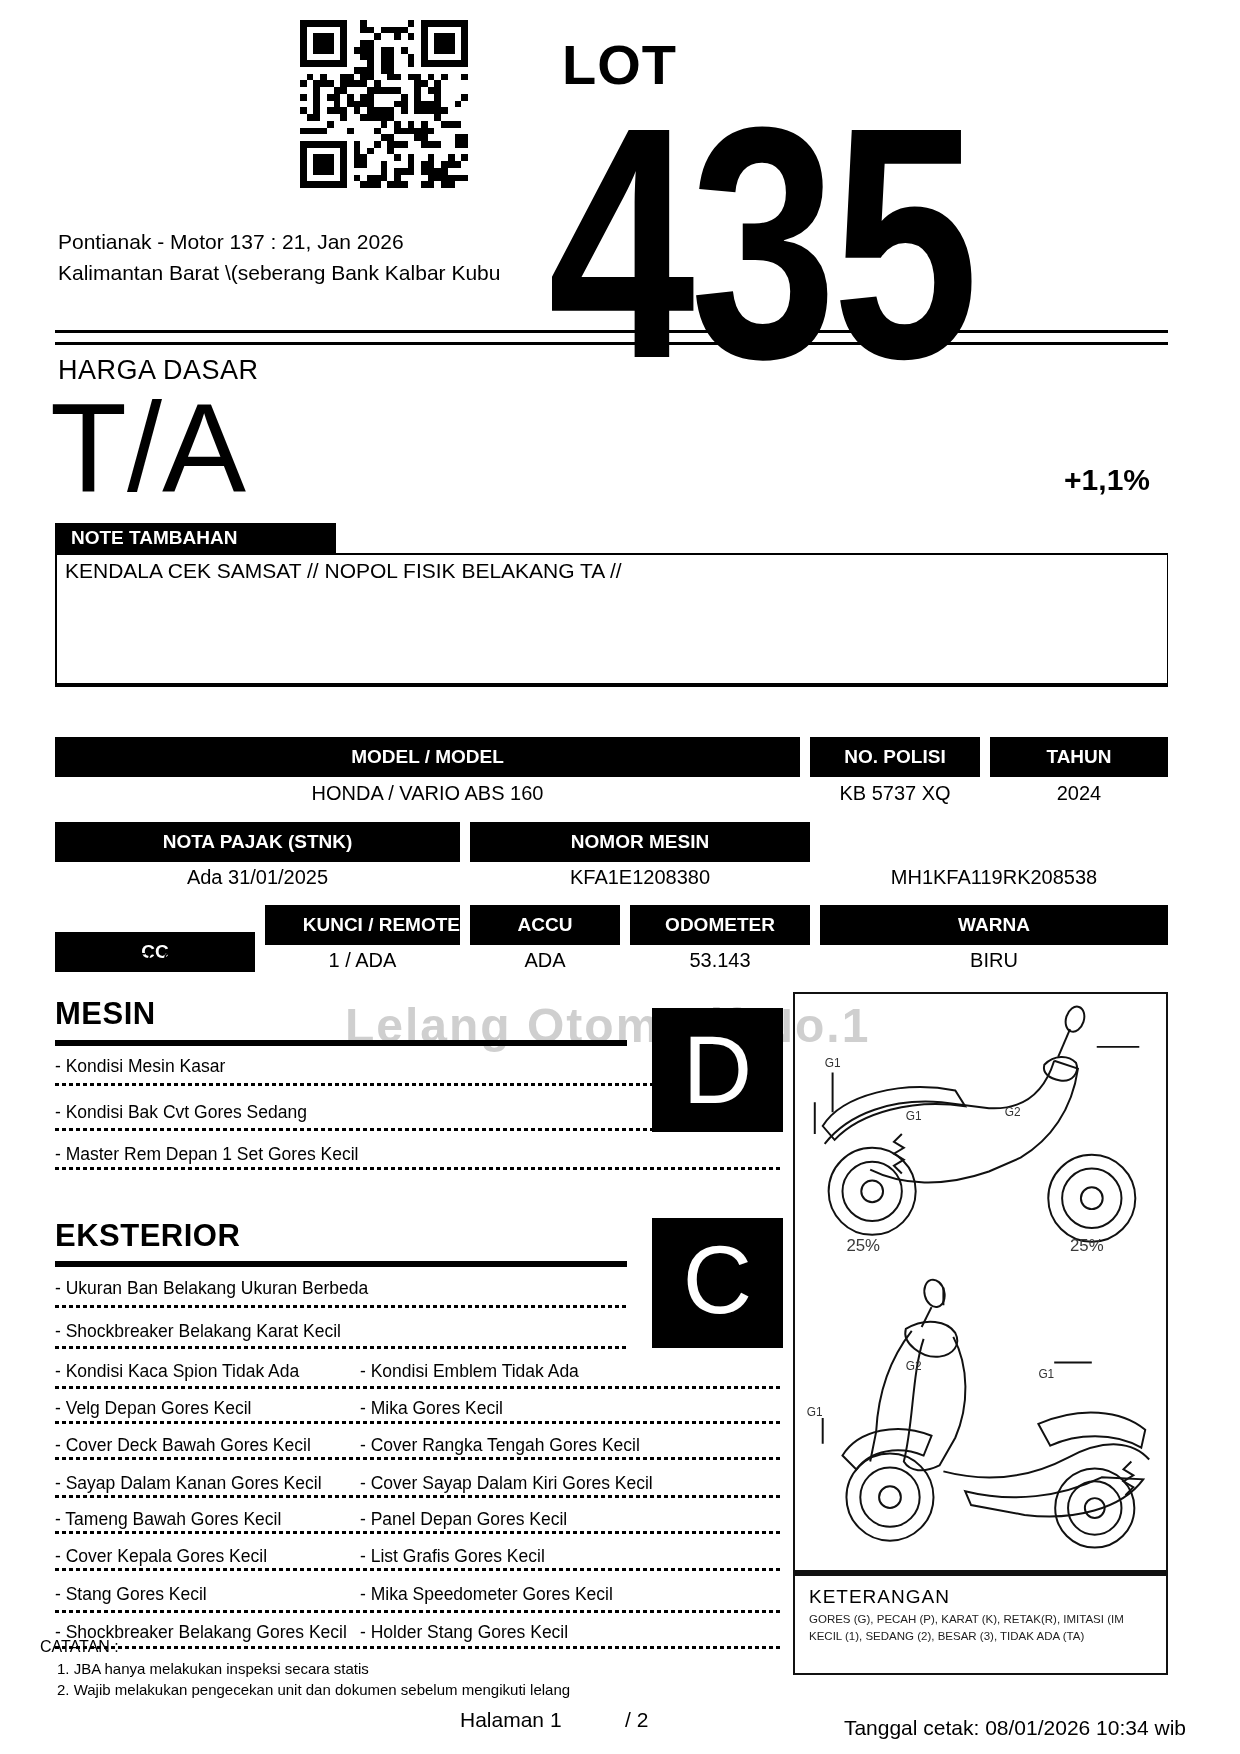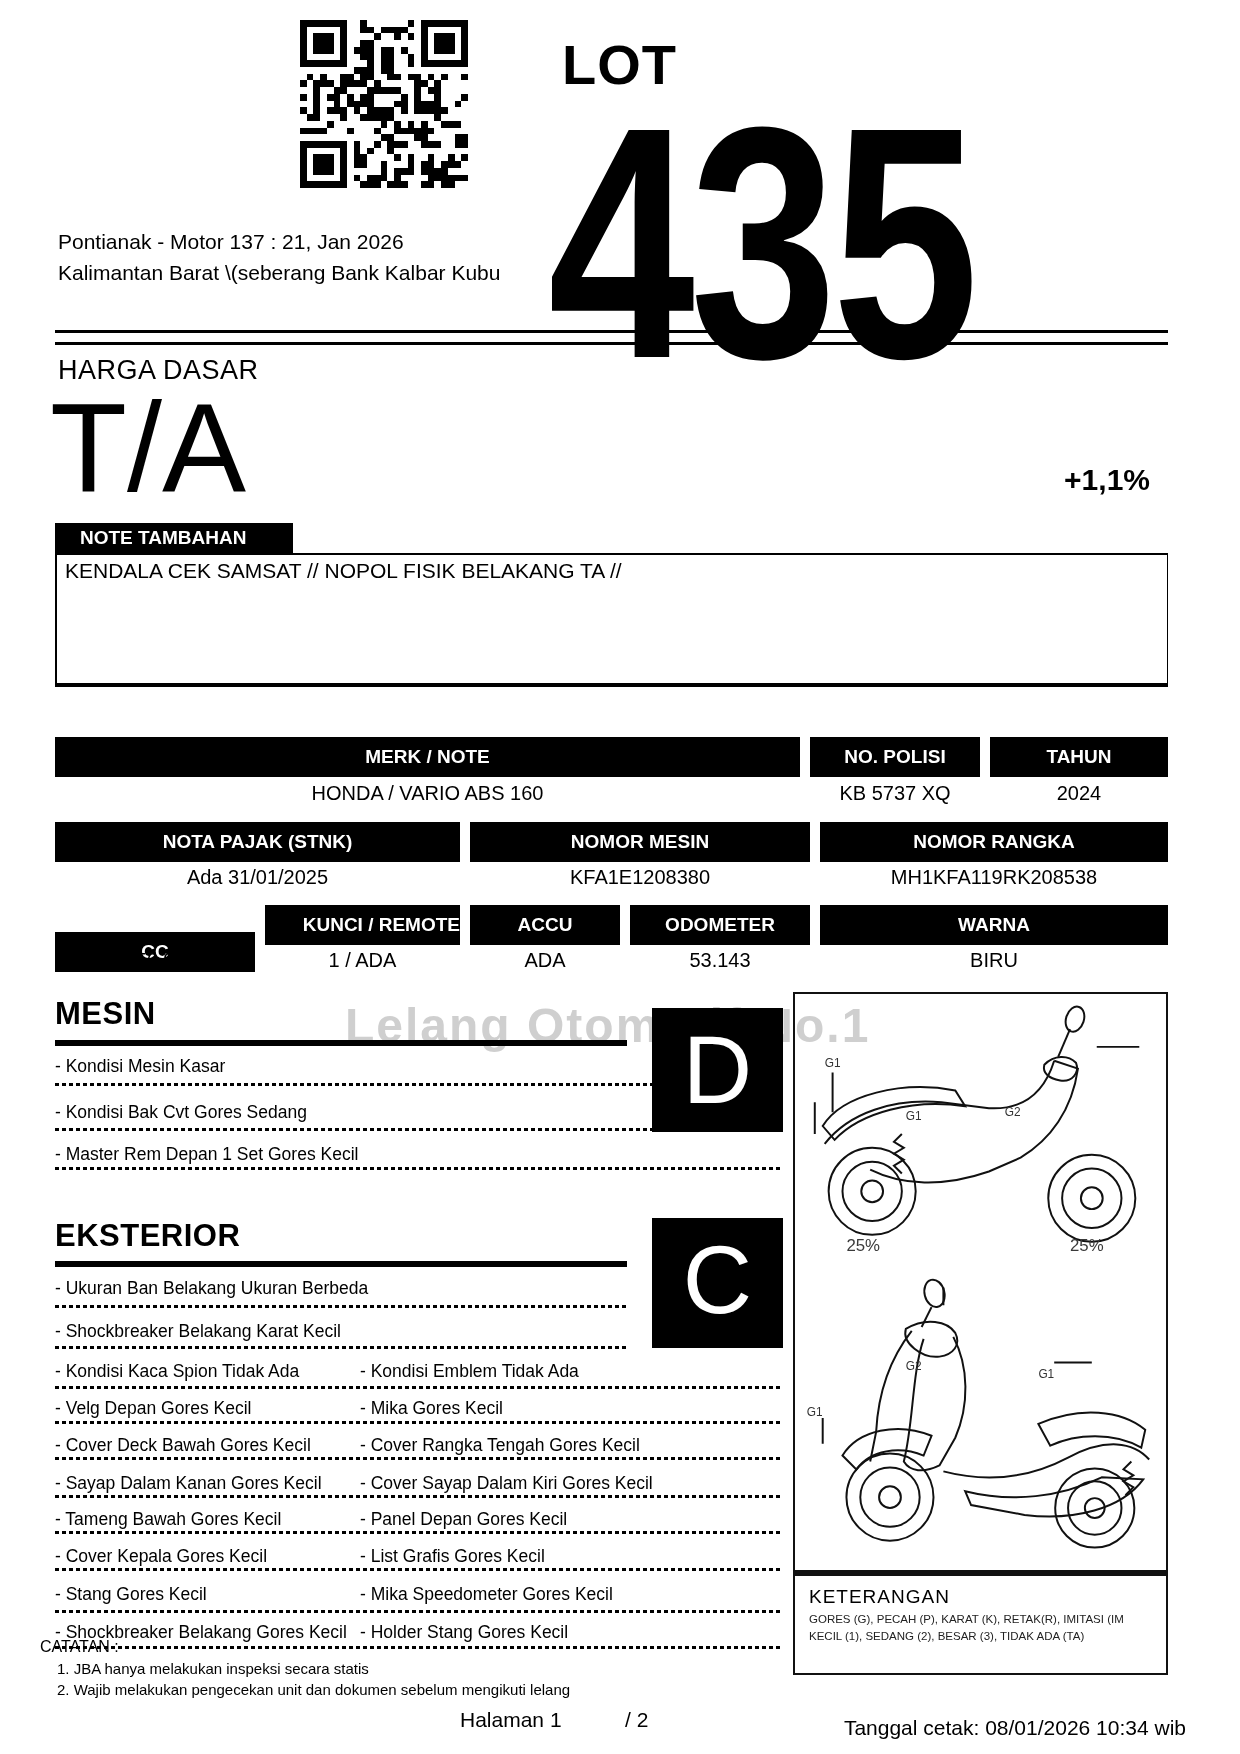--- a/index.html
+++ b/index.html
@@ -14,22 +14,22 @@
   .qr{position:absolute;left:300px;top:20px;width:168px;height:168px;}
   .lot-label{position:absolute;left:562px;top:32px;font-size:56px;font-weight:bold;letter-spacing:1px;}
   .lot-number{position:absolute;left:548px;top:78px;font-size:330px;font-weight:bold;line-height:1;
               letter-spacing:-6px;transform:scaleX(0.80);transform-origin:left top;}
   .addr{position:absolute;left:58px;top:226px;font-size:21px;line-height:31px;}
   .rule2{position:absolute;left:55px;top:330px;width:1113px;height:9px;
          border-top:3px solid #000;border-bottom:3px solid #000;}
   .harga-label{position:absolute;left:58px;top:355px;font-size:27px;letter-spacing:0.5px;}
   .harga-value{position:absolute;left:50px;top:382px;font-size:126px;line-height:1.05;}
   .pct{position:absolute;left:850px;top:463px;width:300px;text-align:right;font-size:30px;font-weight:bold;}
-  .note-head{position:absolute;left:55px;top:523px;width:238px;height:30px;background:#000;color:#fff;
-             font-size:19px;font-weight:bold;line-height:30px;padding-left:25px;box-sizing:border-box;}
+  .note-head{position:absolute;left:55px;top:523px;width:281px;height:30px;background:#000;color:#fff;
+             font-size:19px;font-weight:bold;line-height:30px;padding-left:16px;box-sizing:border-box;}
   .note-box{position:absolute;left:55px;top:553px;width:1113px;height:134px;box-sizing:border-box;
             border-top:2px solid #000;border-left:2px solid #000;border-right:1px solid #000;border-bottom:4px solid #000;
             font-size:21px;padding:4px 8px;}
   
   .th{position:absolute;background:#000;color:#fff;font-weight:bold;font-size:19px;height:40px;line-height:40px;
       text-align:center;}
   .tv{position:absolute;font-size:20px;text-align:center;}
   
   .sec-title{position:absolute;left:55px;font-size:31px;font-weight:bold;letter-spacing:0.5px;}
   .sec-rule{position:absolute;left:55px;width:572px;height:6px;background:#000;}
@@ -74,30 +74,29 @@
 
   <div class="harga-label">HARGA DASAR</div>
   <div class="harga-value">T/A</div>
   <div class="pct">+1,1%</div>
 
   <div class="note-head">NOTE TAMBAHAN</div>
   <div class="note-box">
     <span>KENDALA CEK SAMSAT // NOPOL FISIK BELAKANG TA //</span>
   </div>
 
-  <div class="th" style="left:55px;top:737px;width:745px;">MERK / NOTE</div>
+  <div class="th" style="left:55px;top:737px;width:745px;">MODEL / MODEL</div>
   <div class="th" style="left:810px;top:737px;width:170px;">NO. POLISI</div>
   <div class="th" style="left:990px;top:737px;width:178px;">TAHUN</div>
   <div class="tv" style="left:55px;top:782px;width:745px;">HONDA / VARIO ABS 160</div>
   <div class="tv" style="left:810px;top:782px;width:170px;">KB 5737 XQ</div>
   <div class="tv" style="left:990px;top:782px;width:178px;">2024</div>
 
   <div class="th" style="left:55px;top:822px;width:405px;">NOTA PAJAK (STNK)</div>
   <div class="th" style="left:470px;top:822px;width:340px;">NOMOR MESIN</div>
-  <div class="th" style="left:820px;top:822px;width:348px;">NOMOR RANGKA</div>
   <div class="tv" style="left:55px;top:866px;width:405px;">Ada 31/01/2025</div>
   <div class="tv" style="left:470px;top:866px;width:340px;">KFA1E1208380</div>
   <div class="tv" style="left:820px;top:866px;width:348px;">MH1KFA119RK208538</div>
 
   <div class="th" style="left:55px;top:932px;width:200px;">CC</div>
   <div class="th" style="left:265px;top:905px;width:195px;text-align:right;">KUNCI / REMOTE</div>
   <div class="th" style="left:470px;top:905px;width:150px;">ACCU</div>
   <div class="th" style="left:630px;top:905px;width:180px;">ODOMETER</div>
   <div class="th" style="left:820px;top:905px;width:348px;">WARNA</div>
   <div class="tv" style="left:55px;top:949px;width:200px;">156,93</div>

